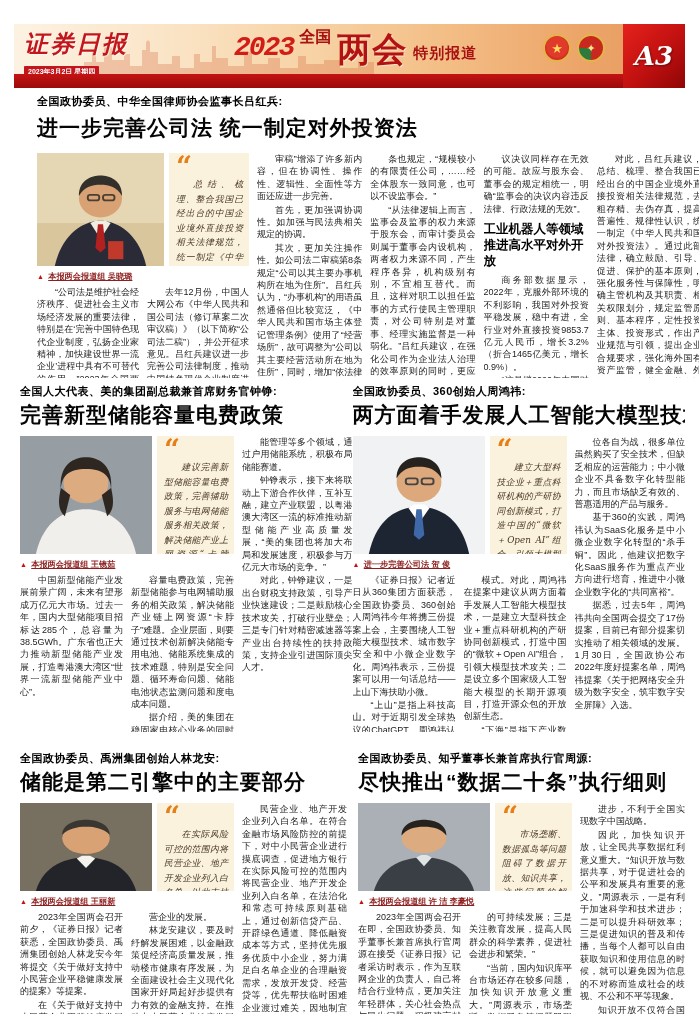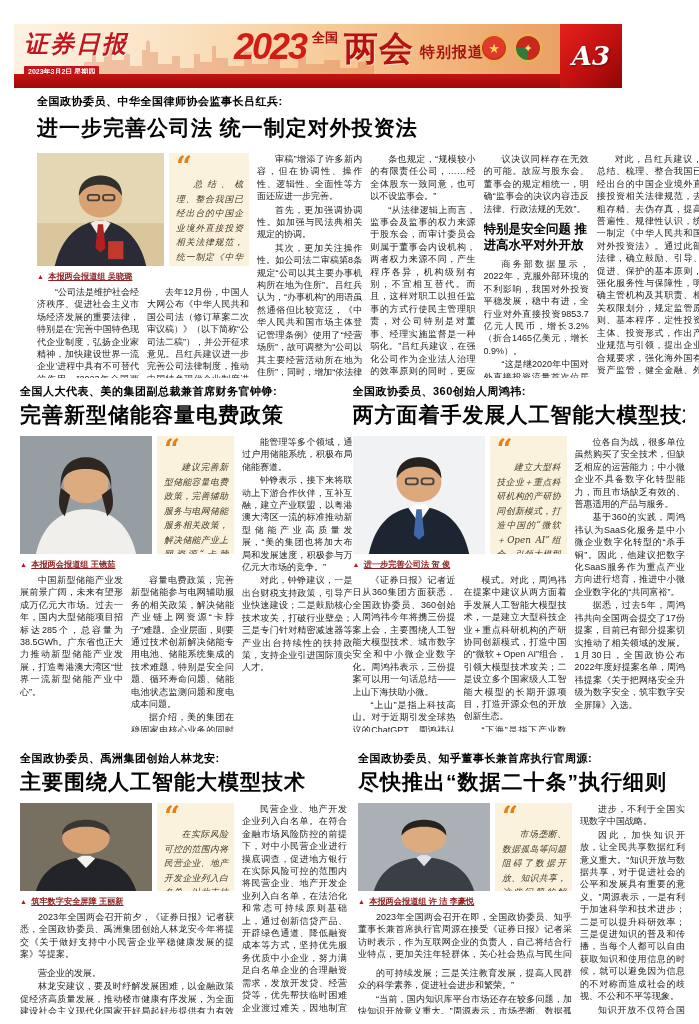--- a/index.html
+++ b/index.html
@@ -3,38 +3,38 @@
 <meta charset="utf-8">
 <style>
   * { box-sizing: border-box; margin: 0; padding: 0; }
   html,body { background:#e9e9e9; }
   .page {
     position: relative; width: 699px; height: 1024px; margin: 0 auto;
     background: #ffffff; overflow: hidden;
     font-family: "Liberation Sans", sans-serif; color: #1a1a1a;
   }
   
-  .banner { position:absolute; top:24px; left:14px; width:608px; height:64px; }
+  .banner { position:absolute; top:24px; left:14px; width:671px; height:64px; }
   .banner-main {
     position:absolute; top:0; left:0; right:0; height:50px;
     background: linear-gradient(90deg,#fdf2e2 0%,#fae3c4 25%,#f7d2a4 45%,#f3bd85 65%,#eca468 85%,#e69a5e 100%);
     overflow:hidden;
   }
   .banner-bar { position:absolute; left:0; right:0; bottom:0; height:14px;
     background: linear-gradient(180deg,#c41313,#9c0a0a); }
   .masthead { position:absolute; top:4px; left:10px; z-index:3; }
   .masthead-logo { font-family:"DejaVu Serif", serif; font-style:italic; font-weight:bold;
     font-size:24px; color:#c3161c; letter-spacing:2px; text-shadow:1px 1px 0 rgba(255,255,255,.6); }
   .masthead-date { margin-top:2px; font-size:7px; font-weight:bold; color:#ffffff;
     background:#c3161c; display:inline-block; padding:1px 4px; border-radius:1px; }
   .skyline { position:absolute; bottom:0; left:70px; width:290px; height:34px; z-index:1; opacity:.55; }
   .banner-title { position:absolute; top:3px; left:220px; z-index:2; display:flex; align-items:flex-end; gap:6px; }
-  .bt-year { font-family:Liberation Sans, sans-serif; font-style:italic; font-weight:bold;
-    font-size:36px; line-height:40px; color:#d21d17; letter-spacing:-2px; }
-  .bt-scope { font-size:13px; font-weight:bold; color:#a81111; padding-bottom:20px; }
+  .bt-year { font-family:Liberation Mono, monospace; font-style:italic; font-weight:bold;
+    font-size:28px; line-height:40px; color:#d21d17; letter-spacing:-2px; }
+  .bt-scope { font-size:16px; font-weight:bold; color:#a81111; padding-bottom:20px; }
   .bt-main { font-size:34px; line-height:38px; font-weight:900; color:#b31212; letter-spacing:1px;
     text-shadow:1px 1px 0 rgba(255,255,255,.5); }
   .bt-sub { font-size:15px; font-weight:900; color:#a81111; padding-bottom:5px; letter-spacing:1px; }
   .emblems { position:absolute; top:10px; right:80px; display:flex; gap:6px; z-index:3; }
   .emblem { width:28px; height:28px; border-radius:50%; display:flex; align-items:center; justify-content:center; }
   .emblem-national { background: radial-gradient(circle at 50% 45%, #e03a2a 55%, #b01010 100%);
     border:2px solid #e3b54a; color:#ffd75e; font-size:13px; }
   .emblem-cppcc { background: conic-gradient(#c8281e 0 50%, #2f7a3a 50% 75%, #c8281e 75% 100%);
     border:2px solid #e3b54a; color:#ffe08a; font-size:11px; }
   .pageno-panel { position:absolute; top:0; right:0; width:62px; height:64px; z-index:4;
@@ -76,21 +76,21 @@
   .row-mid { position:absolute; top:384px; left:20px; width:665px; height:360px; display:flex; }
   .row-bot { position:absolute; top:751px; left:20px; width:665px; height:263px; display:flex; gap:11px; }
   .art-sm { flex:1; overflow:hidden; }
   .art-sm .lead { width:214px; }
   .art-sm .photo { width:132px; }
   .row-mid .body { height:300px; }
   .row-mid .figrow { height:118px; }
   .row-mid .leadcols { height:158px; }
   .row-bot .body { height:214px; }
   .row-bot .figrow { height:88px; }
-  .row-bot .leadcols { height:104px;flex-direction:column; }
+  .row-bot .leadcols { height:104px; }
 </style>
 </head>
 <body>
 
 <div class="page">
 
   <div class="banner">
     <div class="banner-main">
       <svg class="skyline" viewBox="0 0 290 34" preserveAspectRatio="none">
         <path d="M0,34 L0,22 L8,22 L8,12 L12,12 L12,22 L20,22 L20,8 L24,4 L28,8 L28,20 L40,20 L40,14 L46,14 L46,26 L58,26 L58,10 L62,10 L62,2 L64,0 L66,2 L66,12 L74,12 L74,24 L88,24 L88,16 L96,16 L96,28 L110,28 L110,14 L116,14 L116,22 L128,22 L128,6 L132,6 L132,18 L144,18 L144,26 L160,26 L160,12 L168,12 L168,24 L184,24 L184,18 L196,18 L196,28 L214,28 L214,16 L222,16 L222,24 L240,24 L240,20 L256,20 L256,28 L274,28 L274,22 L290,22 L290,34 Z" fill="#cf5a2e" opacity="0.5"></path>
@@ -158,21 +158,21 @@
           <p class="para">审稿”增添了许多新内容，但在协调性、操作性、逻辑性、全面性等方面还应进一步完善。</p>
           <p class="para">首先，更加强调协调性。如加强与民法典相关规定的协调。</p>
           <p class="para">其次，更加关注操作性。如公司法二审稿第8条规定“公司以其主要办事机构所在地为住所”。吕红兵认为，“办事机构”的用语虽然通俗但比较宽泛，《中华人民共和国市场主体登记管理条例》使用了“经营场所”，故可调整为“公司以其主要经营活动所在地为住所”，同时，增加“依法律规定或当事人约定的形式向公司登记机关送达文书的，发生送达效力”的内容。</p>
         </div>
       <div class="col">
           <p class="para">条也规定，“规模较小的有限责任公司，……经全体股东一致同意，也可以不设监事会。”</p>
           <p class="para">“从法律逻辑上而言，监事会及监事的权力来源于股东会，而审计委员会则属于董事会内设机构，两者权力来源不同，产生程序各异，机构级别有别，不宜相互替代。而且，这样对职工以担任监事的方式行使民主管理职责，对公司特别是对董事、经理实施监督是一种弱化。”吕红兵建议，在强化公司作为企业法人治理的效率原则的同时，更应重视企业作为基层组织应注重民主原则的重要性。</p>
         </div>
       <div class="col">
           <p class="para">议决议同样存在无效的可能。故应与股东会、董事会的规定相统一，明确“监事会的决议内容违反法律、行政法规的无效”。</p>
-          <h3 class="subhead">特别是安全问题 推进高水平对外开放</h3>
+          <h3 class="subhead">工业机器人等领域 推进高水平对外开放</h3>
           <p class="para">商务部数据显示，2022年，克服外部环境的不利影响，我国对外投资平稳发展，稳中有进，全行业对外直接投资9853.7亿元人民币，增长3.2%（折合1465亿美元，增长0.9%）。</p>
           <p class="para">“这是继2020年中国对外直接投资流量首次位居全球第一、2021年中国企业对外投资流量和存量位列全球前三后，再次取得的难能可贵的成绩。”吕红兵表示。</p>
         </div>
       <div class="col">
           <p class="para">对此，吕红兵建议，总结、梳理、整合我国已经出台的中国企业境外直接投资相关法律规范，去粗存精、去伪存真，提高普遍性、规律性认识，统一制定《中华人民共和国对外投资法》。通过此部法律，确立鼓励、引导、促进、保护的基本原则，强化服务性与保障性，明确主管机构及其职责、相关权限划分，规定监管原则、基本程序，定性投资主体、投资形式，作出产业规范与引领，提出企业合规要求，强化海外国有资产监管，健全金融、外汇、保险、税收、基金以及人才保障支持维度，完善信息、评级、智库、法律服务、行业协会等服务维度，界定争议解决方式及司法保障，明确域外适用与管辖。</p>
         </div>
     </div>
   </article>
 
   <div class="row-mid">
@@ -264,41 +264,41 @@
             <p class="para">据悉，过去5年，周鸿祎共向全国两会提交了17份提案，目前已有部分提案切实推动了相关领域的发展。1月30日，全国政协公布2022年度好提案名单，周鸿祎提案《关于把网络安全升级为数字安全，筑牢数字安全屏障》入选。</p>
           </div>
       </div>
     </article>
   </div>
 
   <div class="row-bot">
 
     <article class="art-sm">
       <div class="kicker">全国政协委员、禹洲集团创始人林龙安:</div>
-      <h2 class="headline">主要围绕人工智能大模型技术</h2>
+      <h2 class="headline">储能是第二引擎中的主要部分</h2>
       <div class="body">
         <div class="lead">
           <div class="figrow">
             <div class="photo">
               <svg viewBox="0 0 100 100" preserveAspectRatio="none">
                 <rect width="100" height="100" fill="#776f60"></rect>
                 <path d="M12,100 C18,70 36,62 50,62 C64,62 82,70 88,100 Z" fill="#23242a"></path>
                 <path d="M43,63 L50,74 L57,63 L53,60 L47,60 Z" fill="#f4f2ec"></path>
                 <circle cx="50" cy="40" r="18" fill="#d9a274"></circle>
                 <path d="M32,36 C32,24 42,19 50,19 C58,19 68,24 68,36 C63,29 57,27 50,27 C43,27 37,29 32,36 Z" fill="#3a3733"></path>
               </svg>
             </div>
             <div class="quotebox">
               <span class="qmark">“</span>
               <p class="qtext">在实际风险可控的范围内将民营企业、地产开发企业列入白名单，以此支持中小民营企业的发展</p>
             </div>
           </div>
           <div class="byline">
             <span class="flag">▲</span>
-            <span class="byname">筑牢数字安全屏障 王丽新</span>
+            <span class="byname">本报两会报道组 王丽新</span>
           </div>
           <div class="leadcols">
             <div class="col">
                 <p class="para">2023年全国两会召开前夕，《证券日报》记者获悉，全国政协委员、禹洲集团创始人林龙安今年将提交《关于做好支持中小民营企业平稳健康发展的提案》等提案。</p>
                 <p class="para">在《关于做好支持中小民营企业平稳健康发展的提案》中，林龙安建议，在实际风险可控的范围内将民营企业、地产开发企业列入白名单，将优质民营企业加入可增信名单等，以此支持中小民</p>
               </div>
             <div class="col">
                 <p class="para">营企业的发展。</p>
                 <p class="para">林龙安建议，要及时纾解发展困难，以金融政策促经济高质量发展，推动楼市健康有序发展，为全面建设社会主义现代化国家开好局起好步提供有力有效的金融支持。在推动中小民营企业健康发展的同时，积极防控金融市场重点领域风险，保障社会经济健康有序发展。</p>
               </div>

